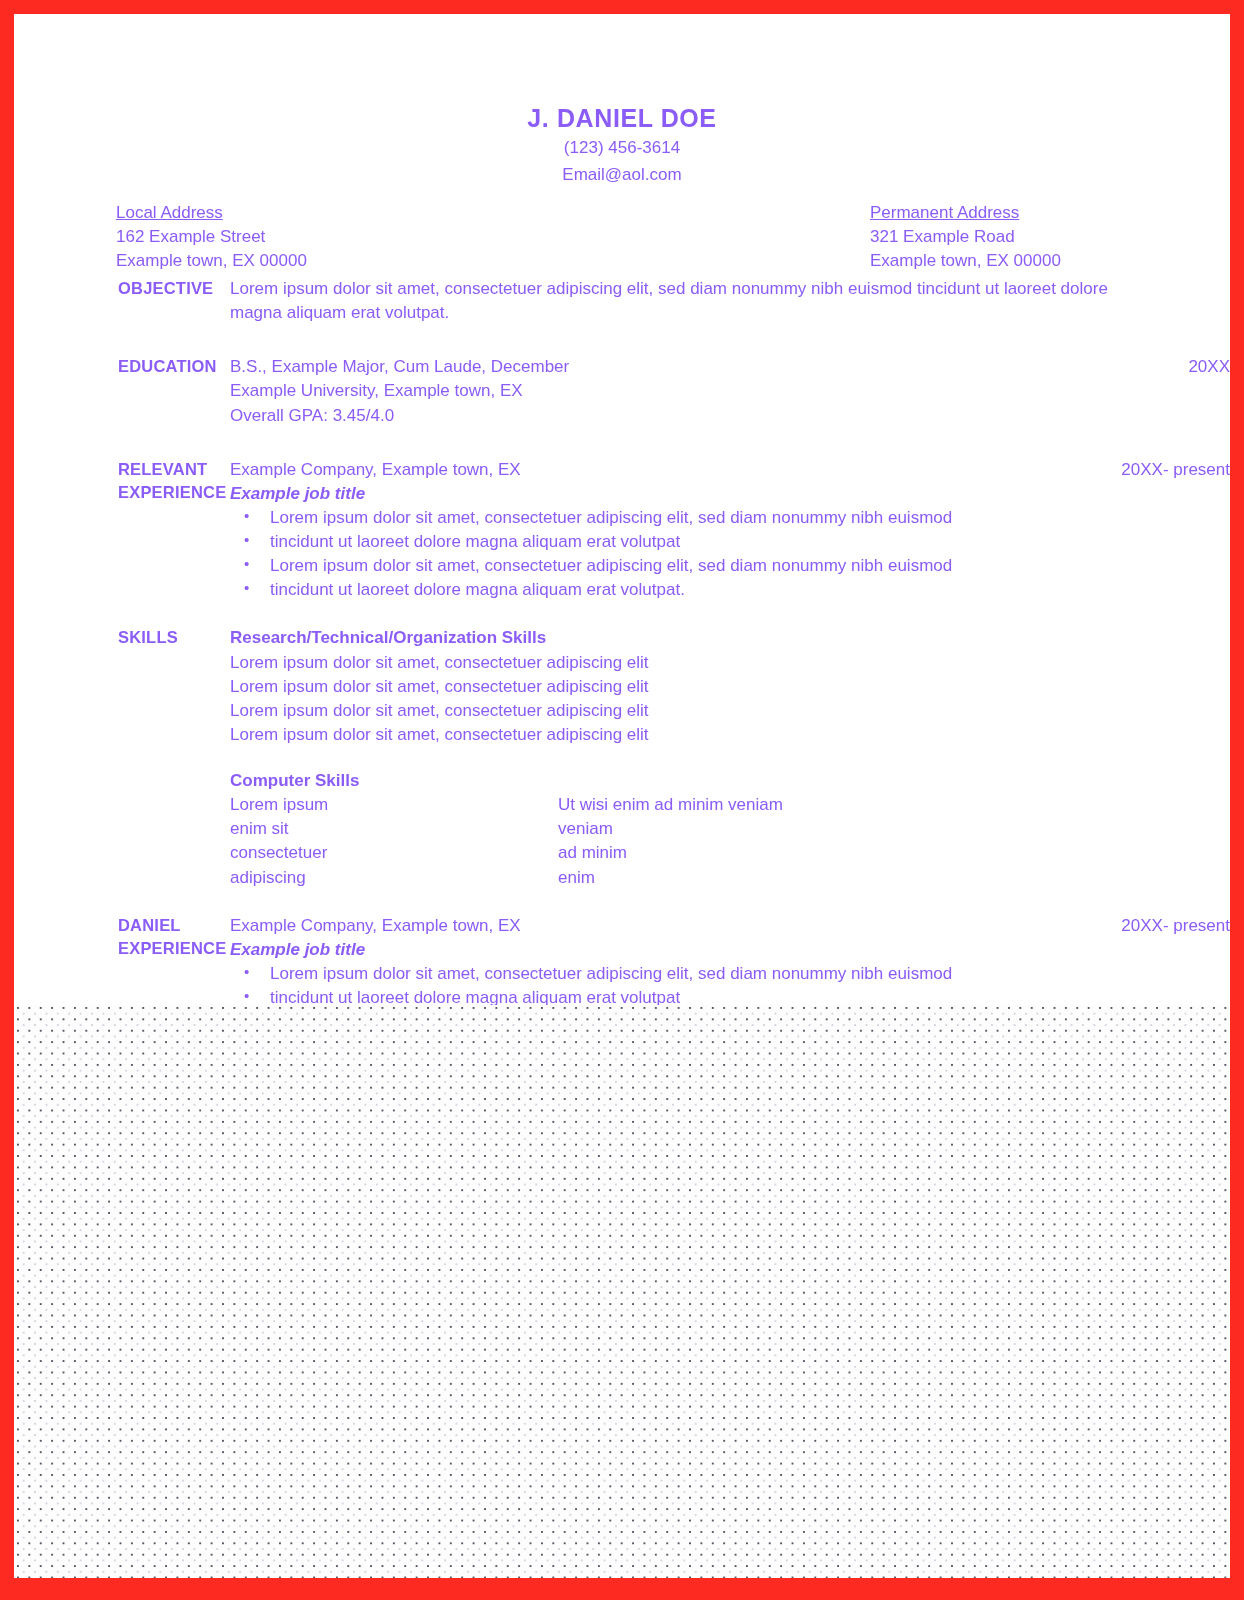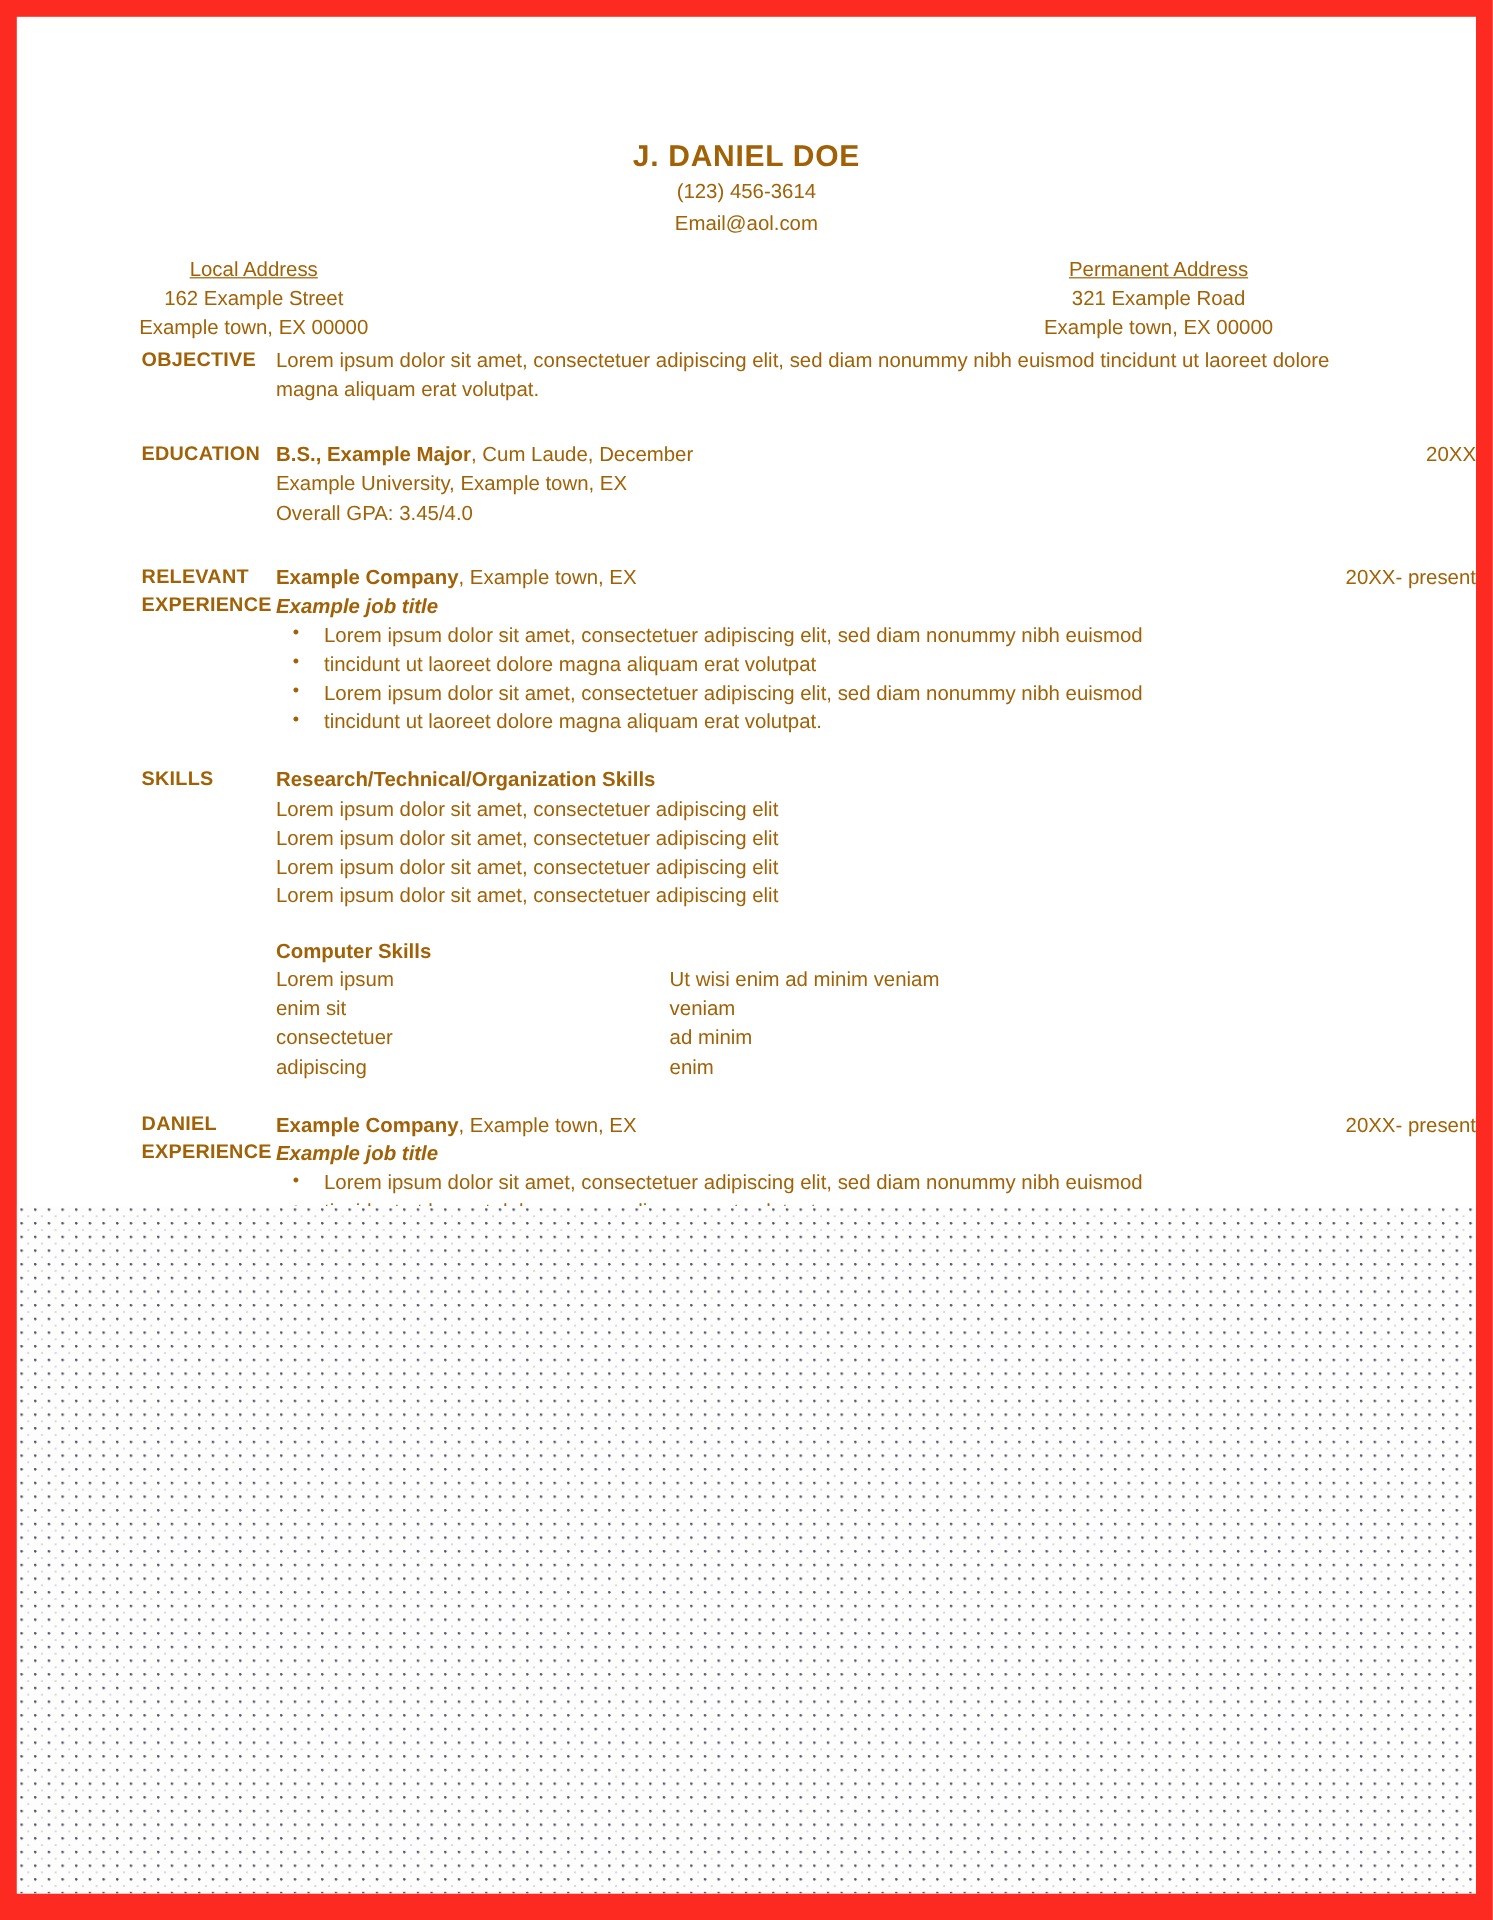--- a/index.html
+++ b/index.html
@@ -49,25 +49,25 @@
     background-size: 11.4px 11.4px, 11.4px 11.4px;
     background-position: 3px 2px, 8.7px 7.7px;
     pointer-events: none;
     z-index: 5;
   }
 
   
   #doc {
     position: absolute;
     left: 0;
-    top: 12px;
+    top: 0;
     width: 1216px;
     height: 1564px;
     z-index: 2;
-    color: #a16207;
+    color: #8b5cf6;
   }
 
   .name {
     text-align: center;
     font-size: 25px;
     font-weight: bold;
     letter-spacing: 0.6px;
     margin-top: 90px;
     line-height: 1.15;
   }
@@ -77,21 +77,20 @@
     line-height: 1.42;
     margin-top: 3px;
   }
 
   .addresses {
     position: relative;
     margin-top: 14px;
     height: 76px;
     font-size: 17px;
     line-height: 1.42;
-    text-align: center;
   }
   .addr-left  { position: absolute; left: 102px; top: 0; }
   .addr-right { position: absolute; left: 808px; top: 0; margin-left: 48px; }
   .addr-head  { text-decoration: underline; }
 
   
   .section {
     position: relative;
     padding-left: 70px;
     font-size: 17px;
@@ -115,21 +114,21 @@
   .sec-date {
     position: absolute;
     right: 0;
     top: 0;
     width: 170px;
     text-align: right;
     font-size: 17px;
     white-space: nowrap;
   }
 
-  .bold   { font-weight: bold; margin-top: 48px; }
+  .bold   { font-weight: normal; margin-top: 48px; }
   .bolditalic { font-weight: bold; font-style: italic; }
 
   ul.bullets {
     list-style: none;
     margin: 0;
     padding: 0 0 0 14px;
   }
   ul.bullets li {
     position: relative;
     padding-left: 26px;

